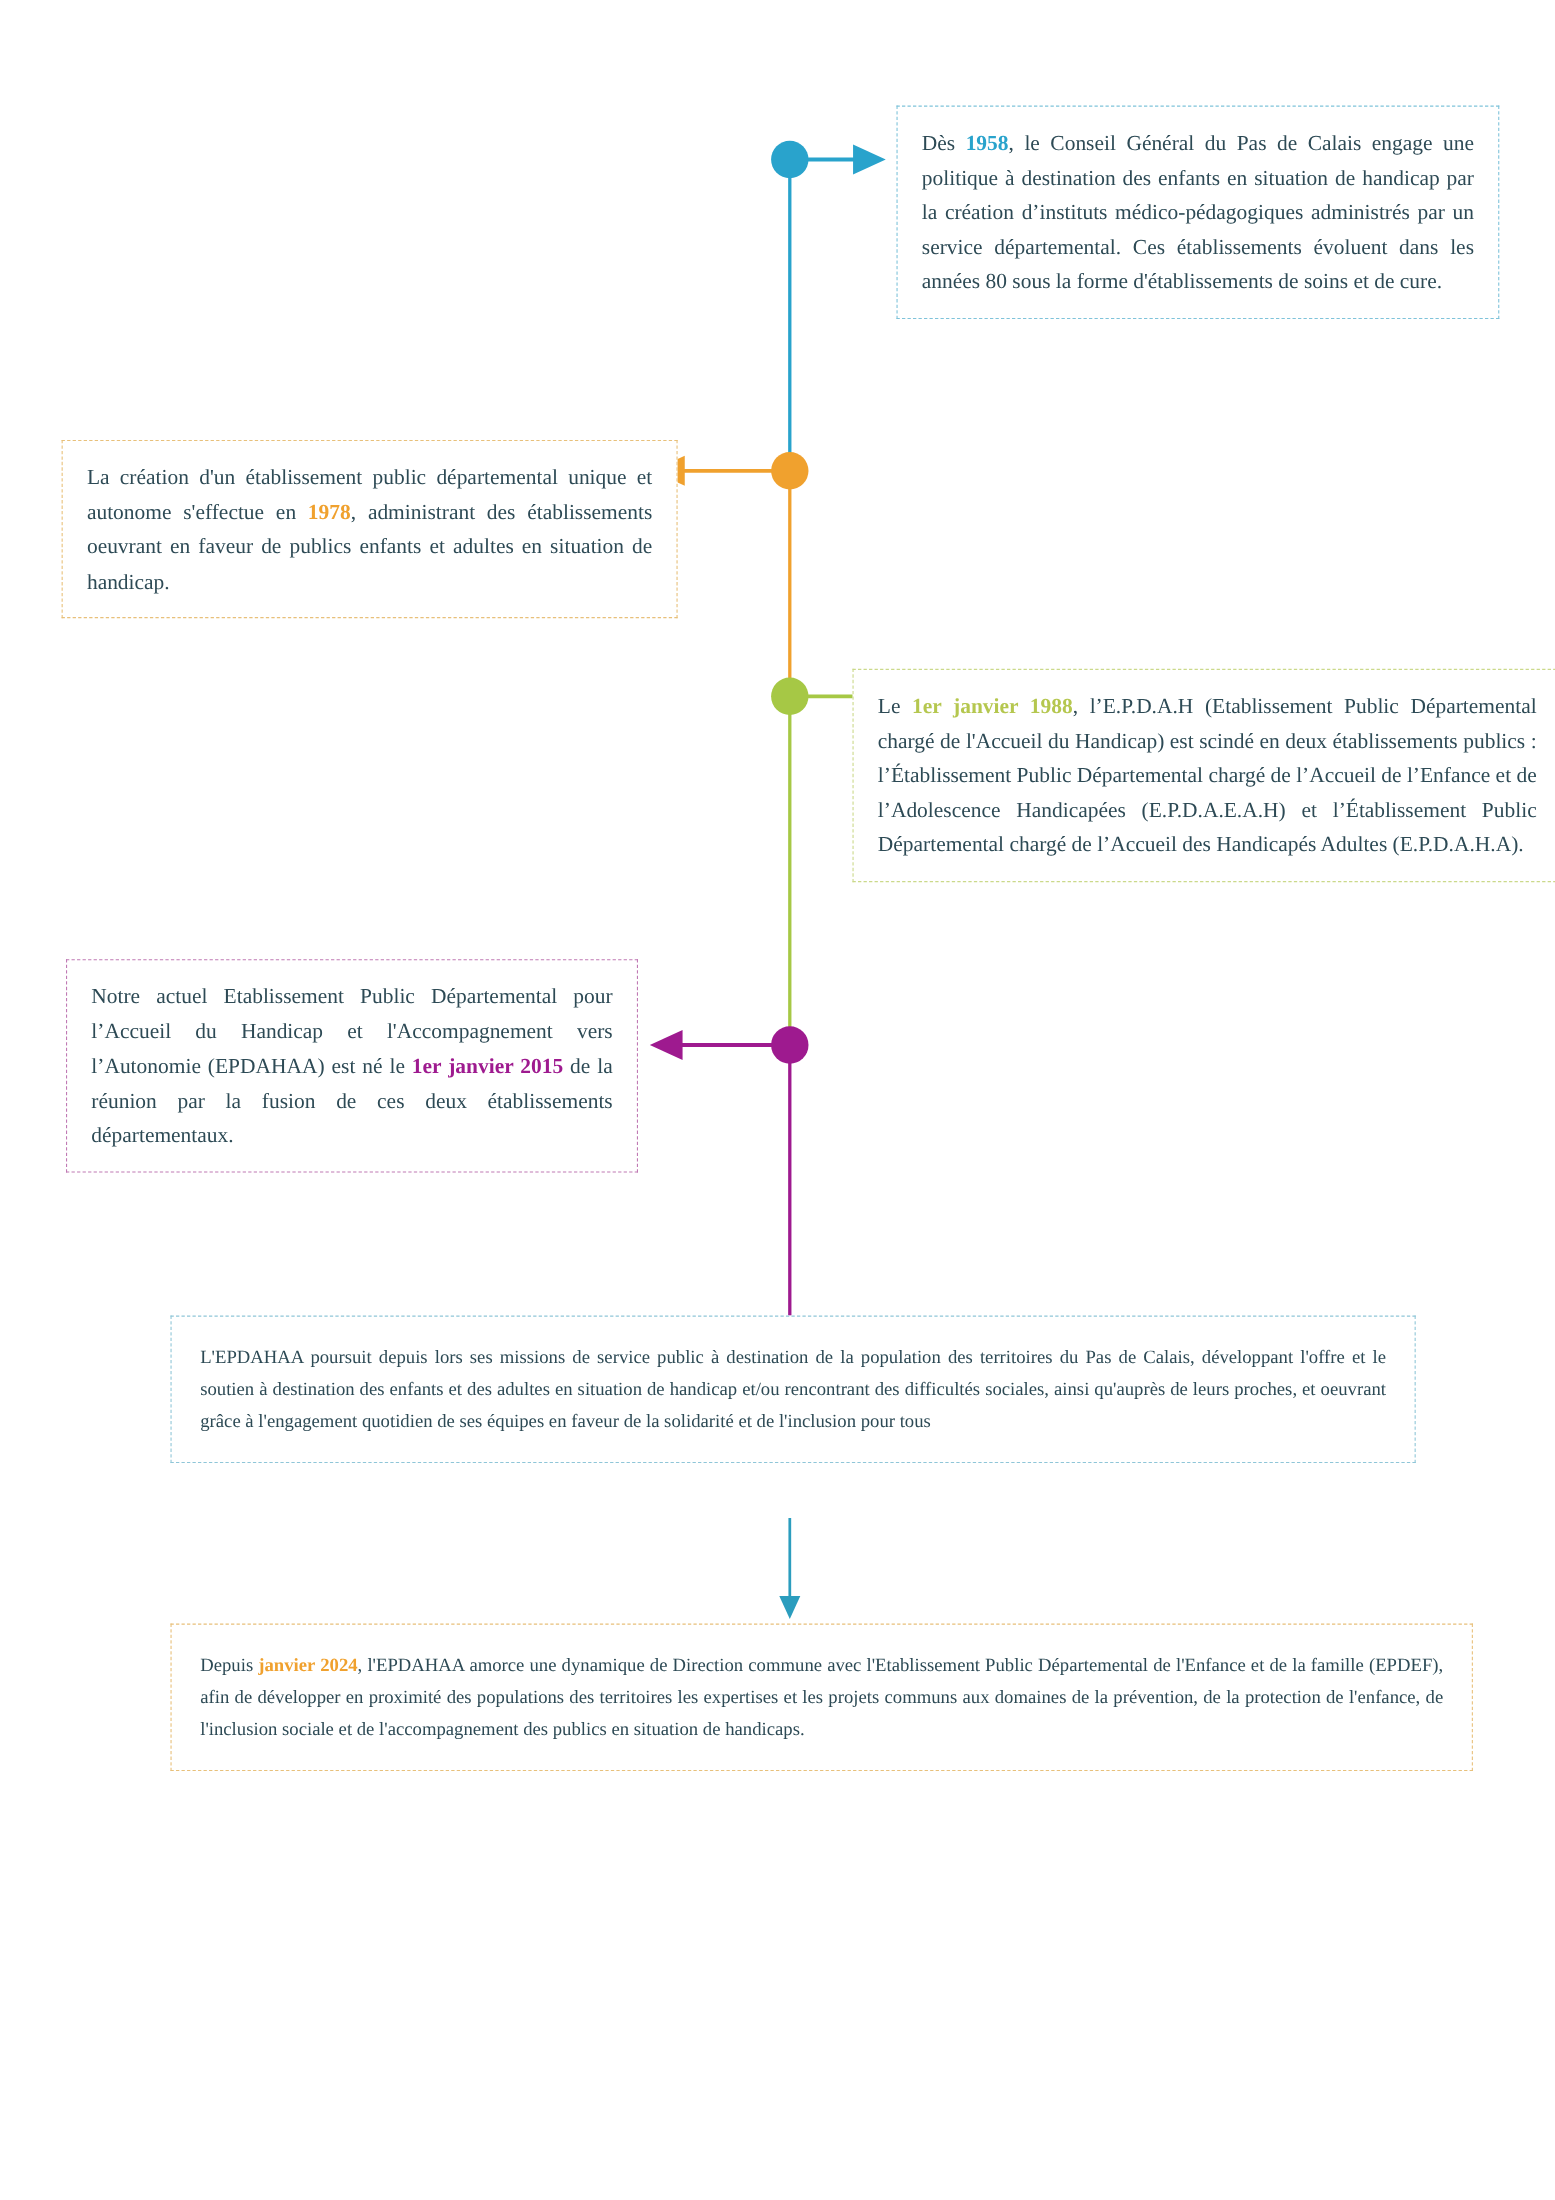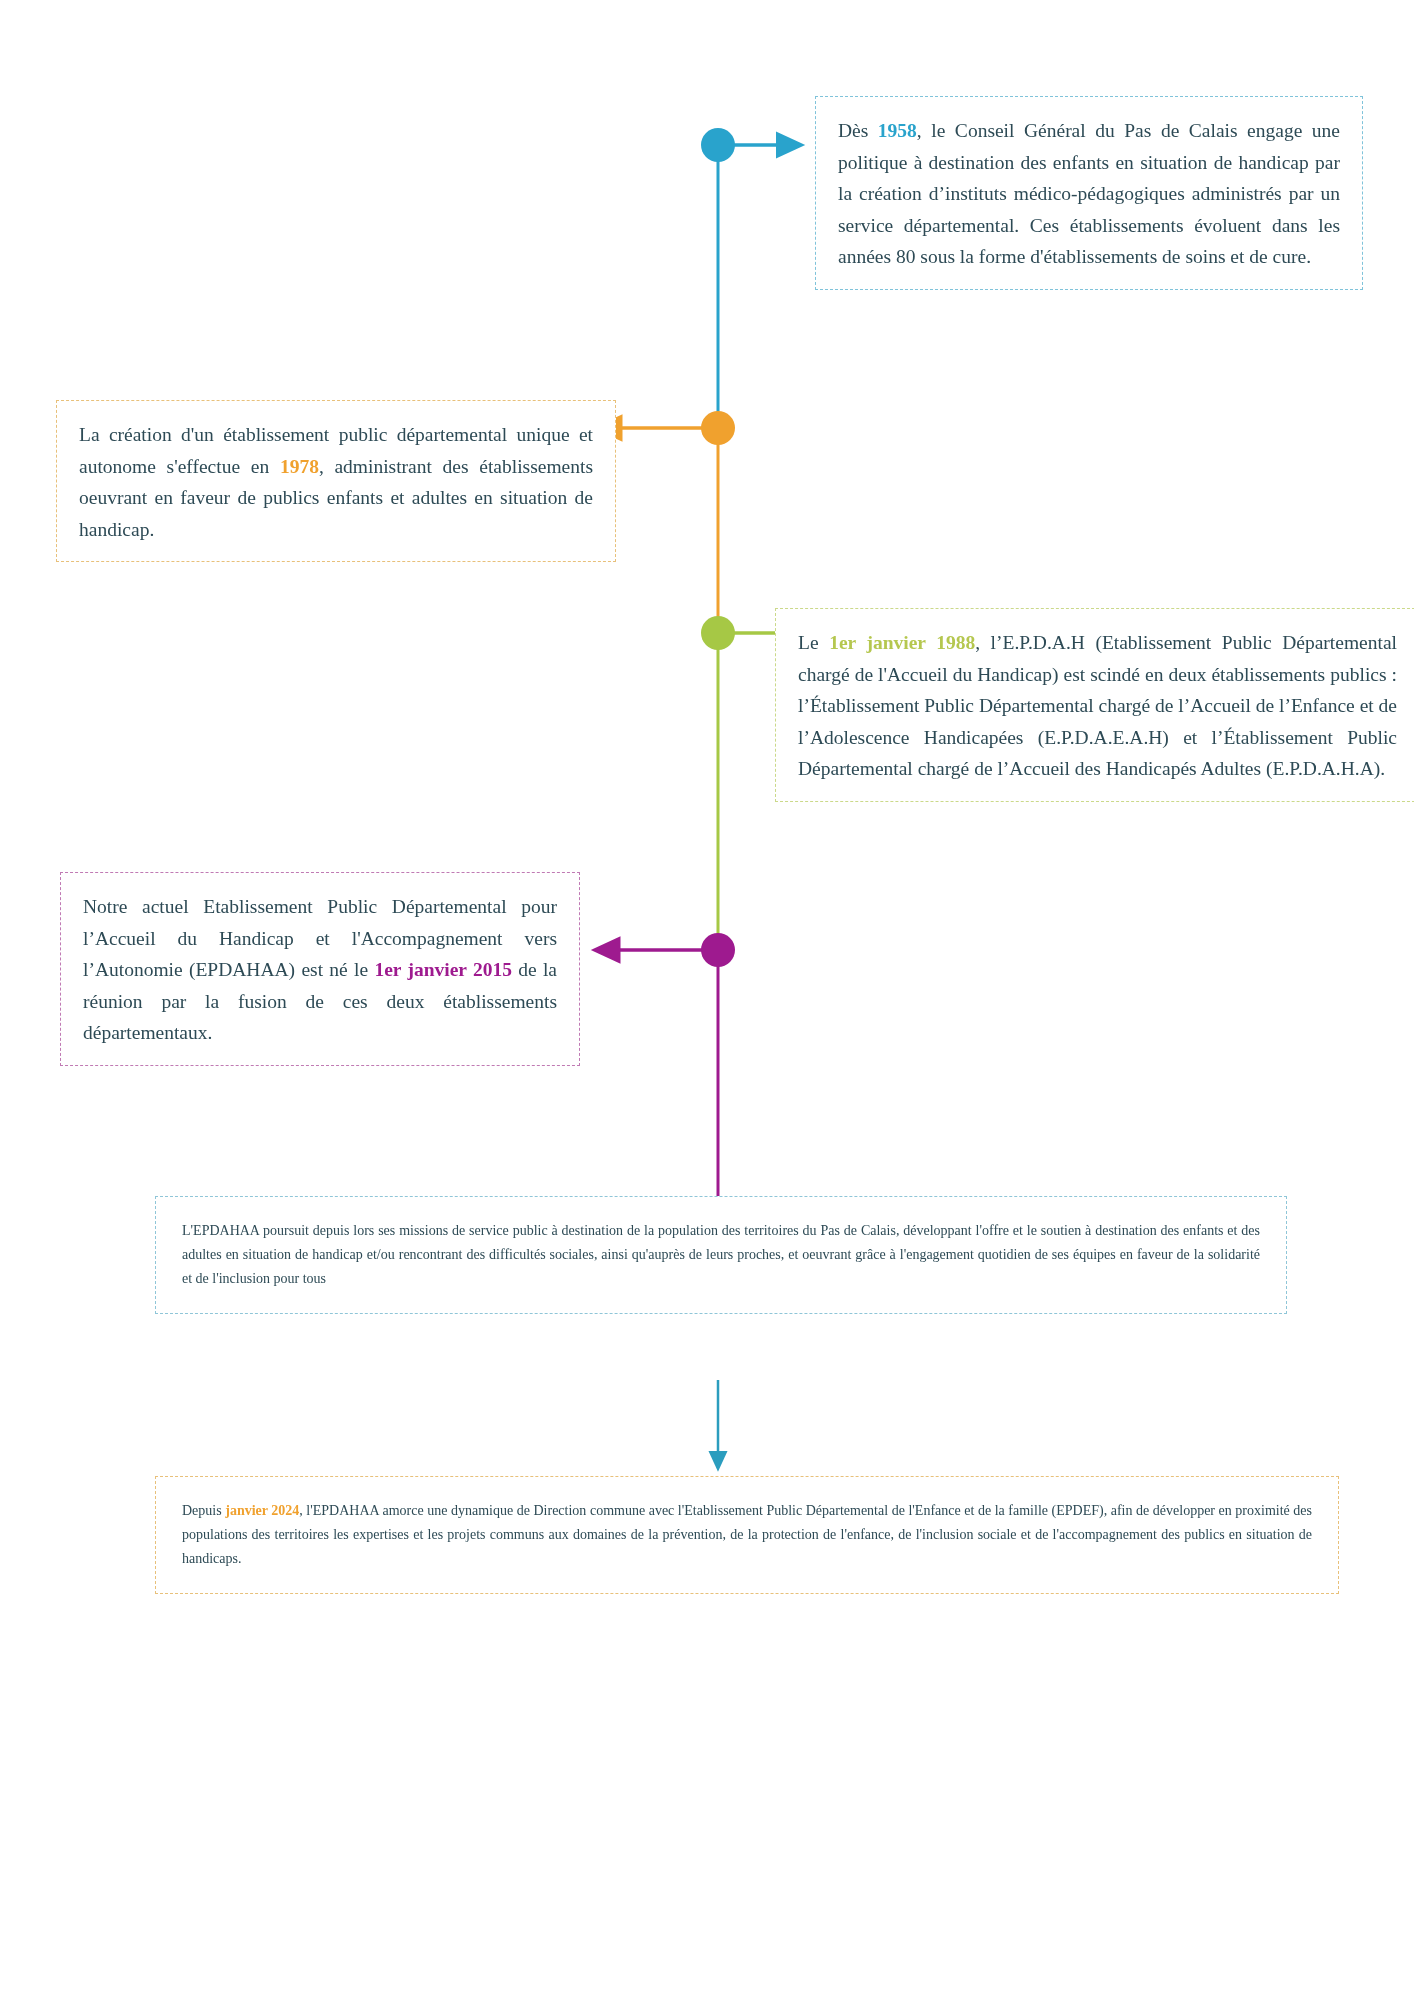--- a/index.html
+++ b/index.html
@@ -68,21 +68,21 @@
   #box-2021 { left: 155px; top: 1196px; width: 1132px; }
   #box-2024 { left: 155px; top: 1476px; width: 1184px; }
 
   #box-1961 { border-color: #7fc3da; }
   #box-1978 { border-color: #e8c07a; }
   #box-1988 { border-color: #cbd98a; }
   #box-2015 { border-color: #c07ab4; }
   #box-2021 { border-color: #8fc6d8; }
   #box-2024 { border-color: #e8c07a; }
 
-  #box-2021, #box-2024 { font-size: 14px; line-height: 1.72; padding: 22px 26px; }
+  #box-2021, #box-2024 { font-size: 17px; line-height: 1.72; padding: 22px 26px; }
 </style>
 </head>
 <body>
 
 <div id="canvas">
 
   <svg id="wires" viewBox="0 0 1414 2000" width="1414" height="2000">
     <defs>
       <marker id="ar-blue" markerWidth="9" markerHeight="9" refX="7" refY="4.5" orient="auto" markerUnits="strokeWidth">
         <path d="M0,0.6 L8.5,4.5 L0,8.4 Z" fill="#29a3cc"></path>

